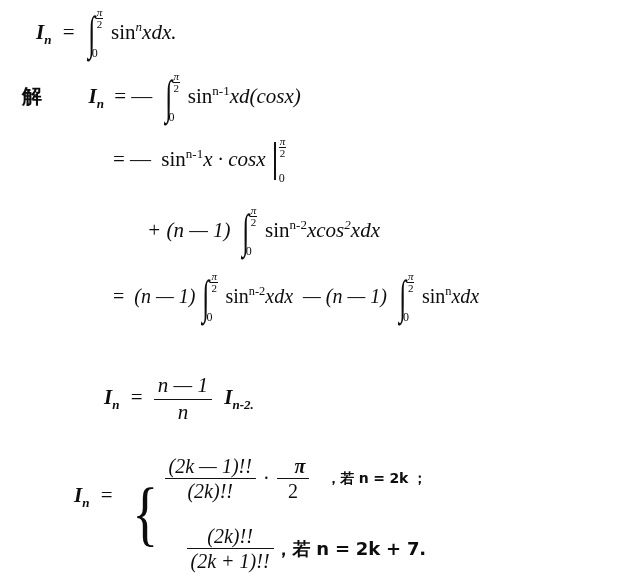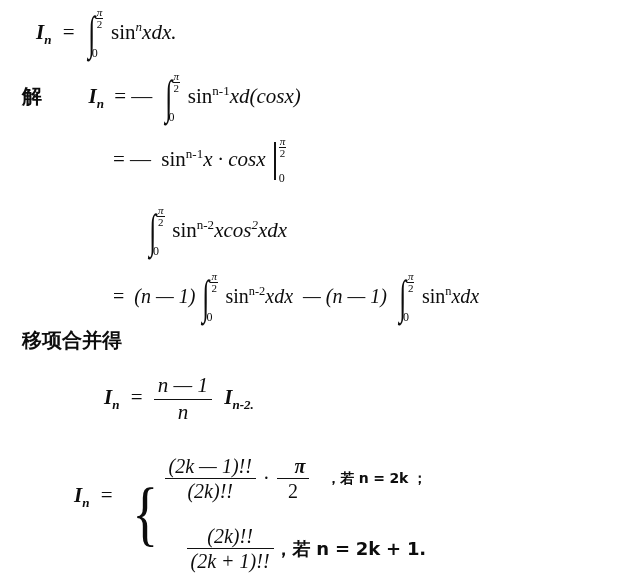--- a/index.html
+++ b/index.html
@@ -229,20 +229,21 @@
         <span class="fracmini">
           <span class="num">π</span>
           <span class="den">2</span>
         </span>
       </span>
       <span class="lower">0</span>
     </span>
   </div>
 
   <div class="mathline" style="left:147px; top:212px;">
+    <span class="it" style="margin-right:4px;">+ (n — 1)</span>
     <span class="intg">
       <span class="sign">∫</span>
       <span class="upper">
         <span class="fracmini">
           <span class="num">π</span>
           <span class="den">2</span>
         </span>
       </span>
       <span class="lower">0</span>
     </span>
@@ -270,21 +271,20 @@
         <span class="fracmini">
           <span class="num">π</span>
           <span class="den">2</span>
         </span>
       </span>
       <span class="lower">0</span>
     </span>
     <span><span>sin</span><span class="supn">n</span></span><span class="it">xdx</span>
   </div>
 
-  <div class="mathline cn" style="left:22px; top:330px; font-size:20px;">移项合并得</div>
 
   <div class="mathline" style="left:90px; top:374px;">
     <span class="it bf"><span>I</span><span class="sub">n</span></span>
     <span style="margin:0 6px;">=</span>
     <span class="frac it">
       <span class="num">n — 1</span>
       <span class="den">n</span>
     </span>
     <span class="it bf" style="margin-left:7px;"><span>I</span><span class="sub">n-2.</span></span>
   </div>
@@ -308,18 +308,18 @@
           <span class="num it bf">π</span>
           <span class="den">2</span>
         </span>
         <span class="cn tight" style="font-size:14px; margin-left:17px;">，若 n = 2k ；</span>
       </span>
       <span class="caseline">
         <span class="frac" style="margin-left:22px;">
           <span class="num it">(2k)!!</span>
           <span class="den it">(2k + 1)!!</span>
         </span>
-        <span class="cn tight" style="font-size:18px; margin-left:1px;">，若 n = 2k + 1.</span>
+        <span class="cn tight" style="font-size:18px; margin-left:1px;">，若 n = 2k + 7.</span>
       </span>
     </span>
   </div>
 
 </div>
 
 </body></html>

